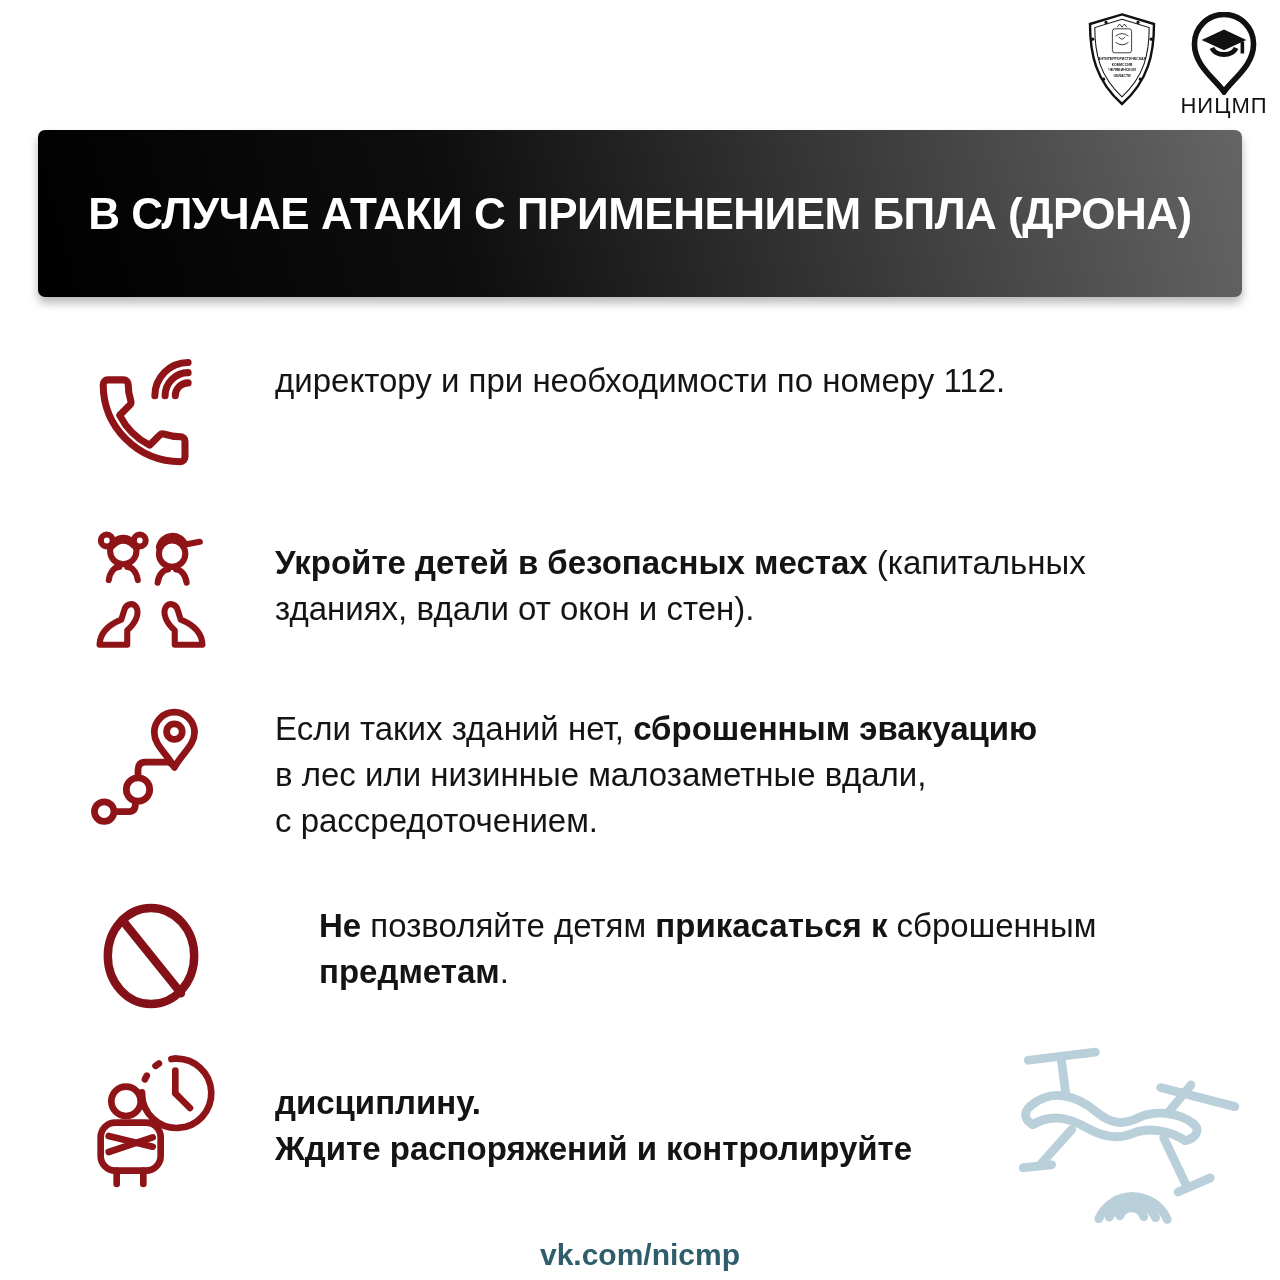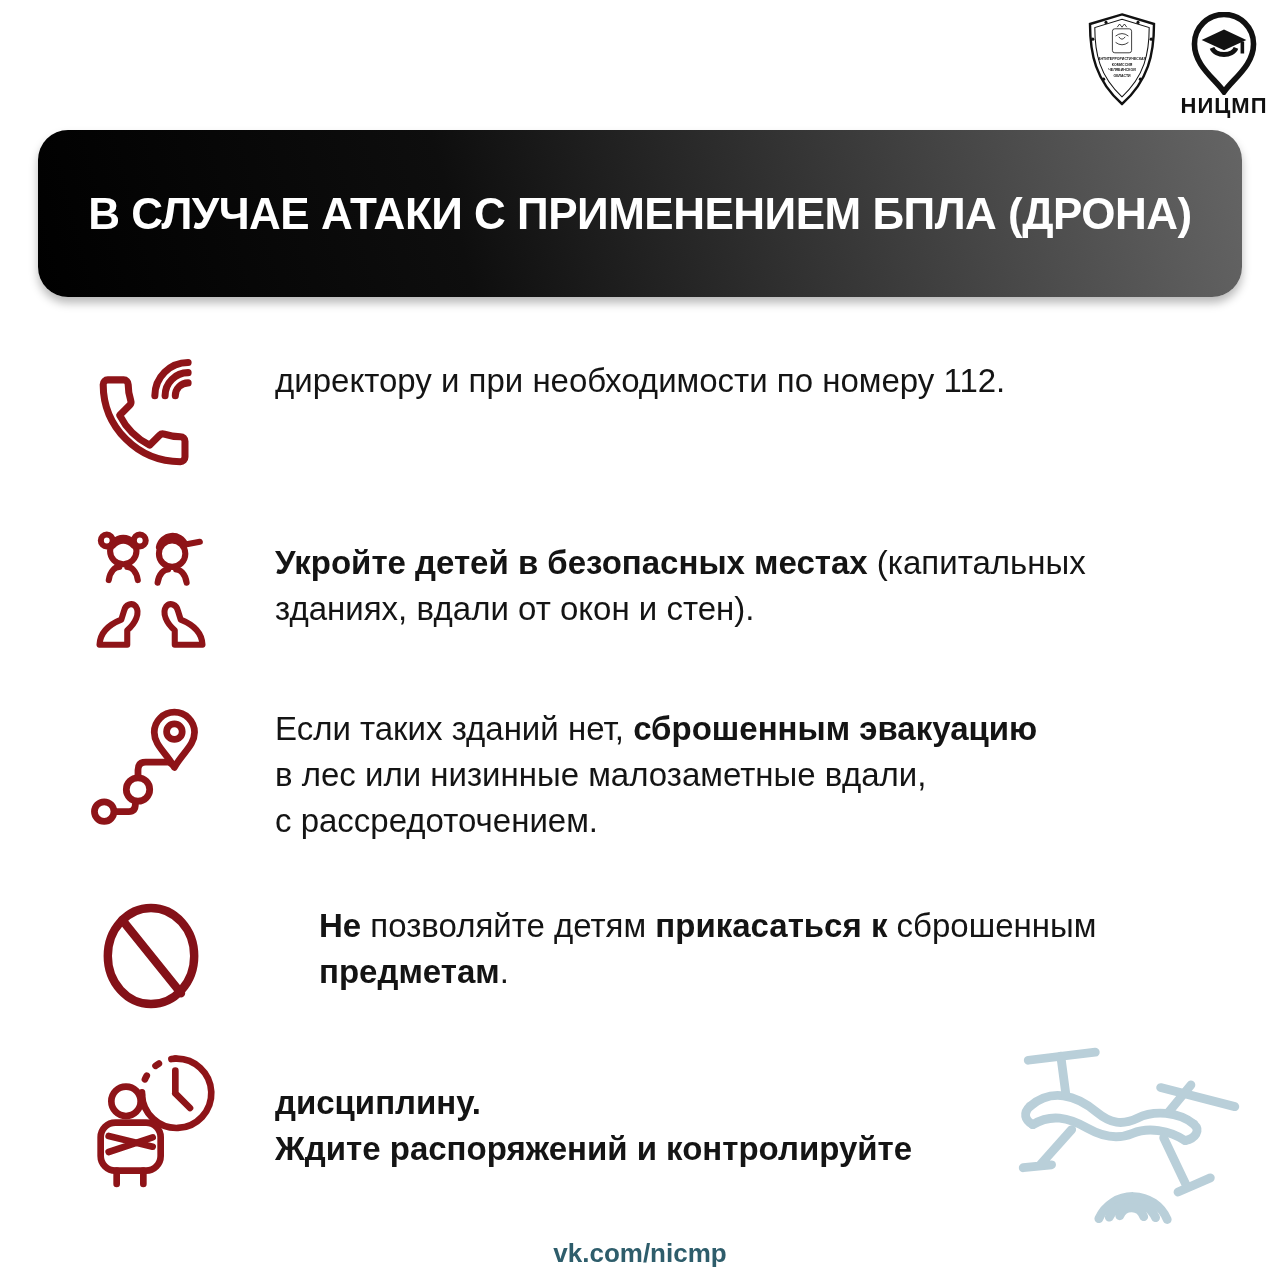--- a/index.html
+++ b/index.html
@@ -3,45 +3,45 @@
 <meta charset="utf-8">
 <style>
   html,body{margin:0;padding:0;background:#fff;}
   body{width:1280px;height:1280px;font-family:"Liberation Sans",sans-serif;}
   .canvas{position:relative;width:1280px;height:1280px;background:#ffffff;overflow:hidden;}
 
   
   .logos{position:absolute;top:12px;right:14px;display:flex;align-items:flex-start;gap:20px;}
   .shield-logo{width:80px;height:96px;}
   .nicmp-logo{width:84px;display:flex;flex-direction:column;align-items:center;}
-  .nicmp-label{font-weight:700;font-size:22px;color:#111;letter-spacing:1px;margin-top:-2px;}
+  .nicmp-label{font-weight:400;font-size:22px;color:#111;letter-spacing:1px;margin-top:-2px;}
 
   
-  .banner{position:absolute;left:38px;top:130px;width:1204px;height:167px;border-radius:30px;
+  .banner{position:absolute;left:38px;top:130px;width:1204px;height:167px;border-radius:7px;
           background:linear-gradient(75deg,#000000 0%,#0e0e0e 35%,#656565 100%);
           box-shadow:0 6px 10px rgba(0,0,0,.28);
           display:flex;align-items:center;justify-content:center;}
   .banner h1{margin:0;color:#ffffff;font-size:44px;font-weight:700;letter-spacing:-0.5px;white-space:nowrap;}
 
   
   .icon-box{position:absolute;left:85px;width:132px;height:136px;display:flex;align-items:center;justify-content:center;}
   .text-box{position:absolute;left:275px;font-size:33px;line-height:46px;color:#141414;}
   .b{font-weight:700;}
   .line{white-space:nowrap;}
 
   .i1{top:352px;} .t1{top:358px;}
   .i2{top:520px;} .t2{top:540px;}
   .i3{top:702px;} .t3{top:706px;}
   .i4{top:888px;} .t4{top:903px;margin-left:44px;}
   .i5{top:1050px;width:150px;} .t5{top:1080px;}
 
   .drone{position:absolute;left:995px;top:1035px;width:280px;height:235px;}
 
   .footer{position:absolute;top:1238px;left:0;width:100%;text-align:center;
-          font-size:26px;font-weight:700;color:#2e5d6b;}
+          font-size:30px;font-weight:700;color:#2e5d6b;}
 
   svg{display:block;}
 </style>
 </head>
 <body>
 
 <div class="canvas">
 
   <div class="logos">
     <div class="shield-logo">

